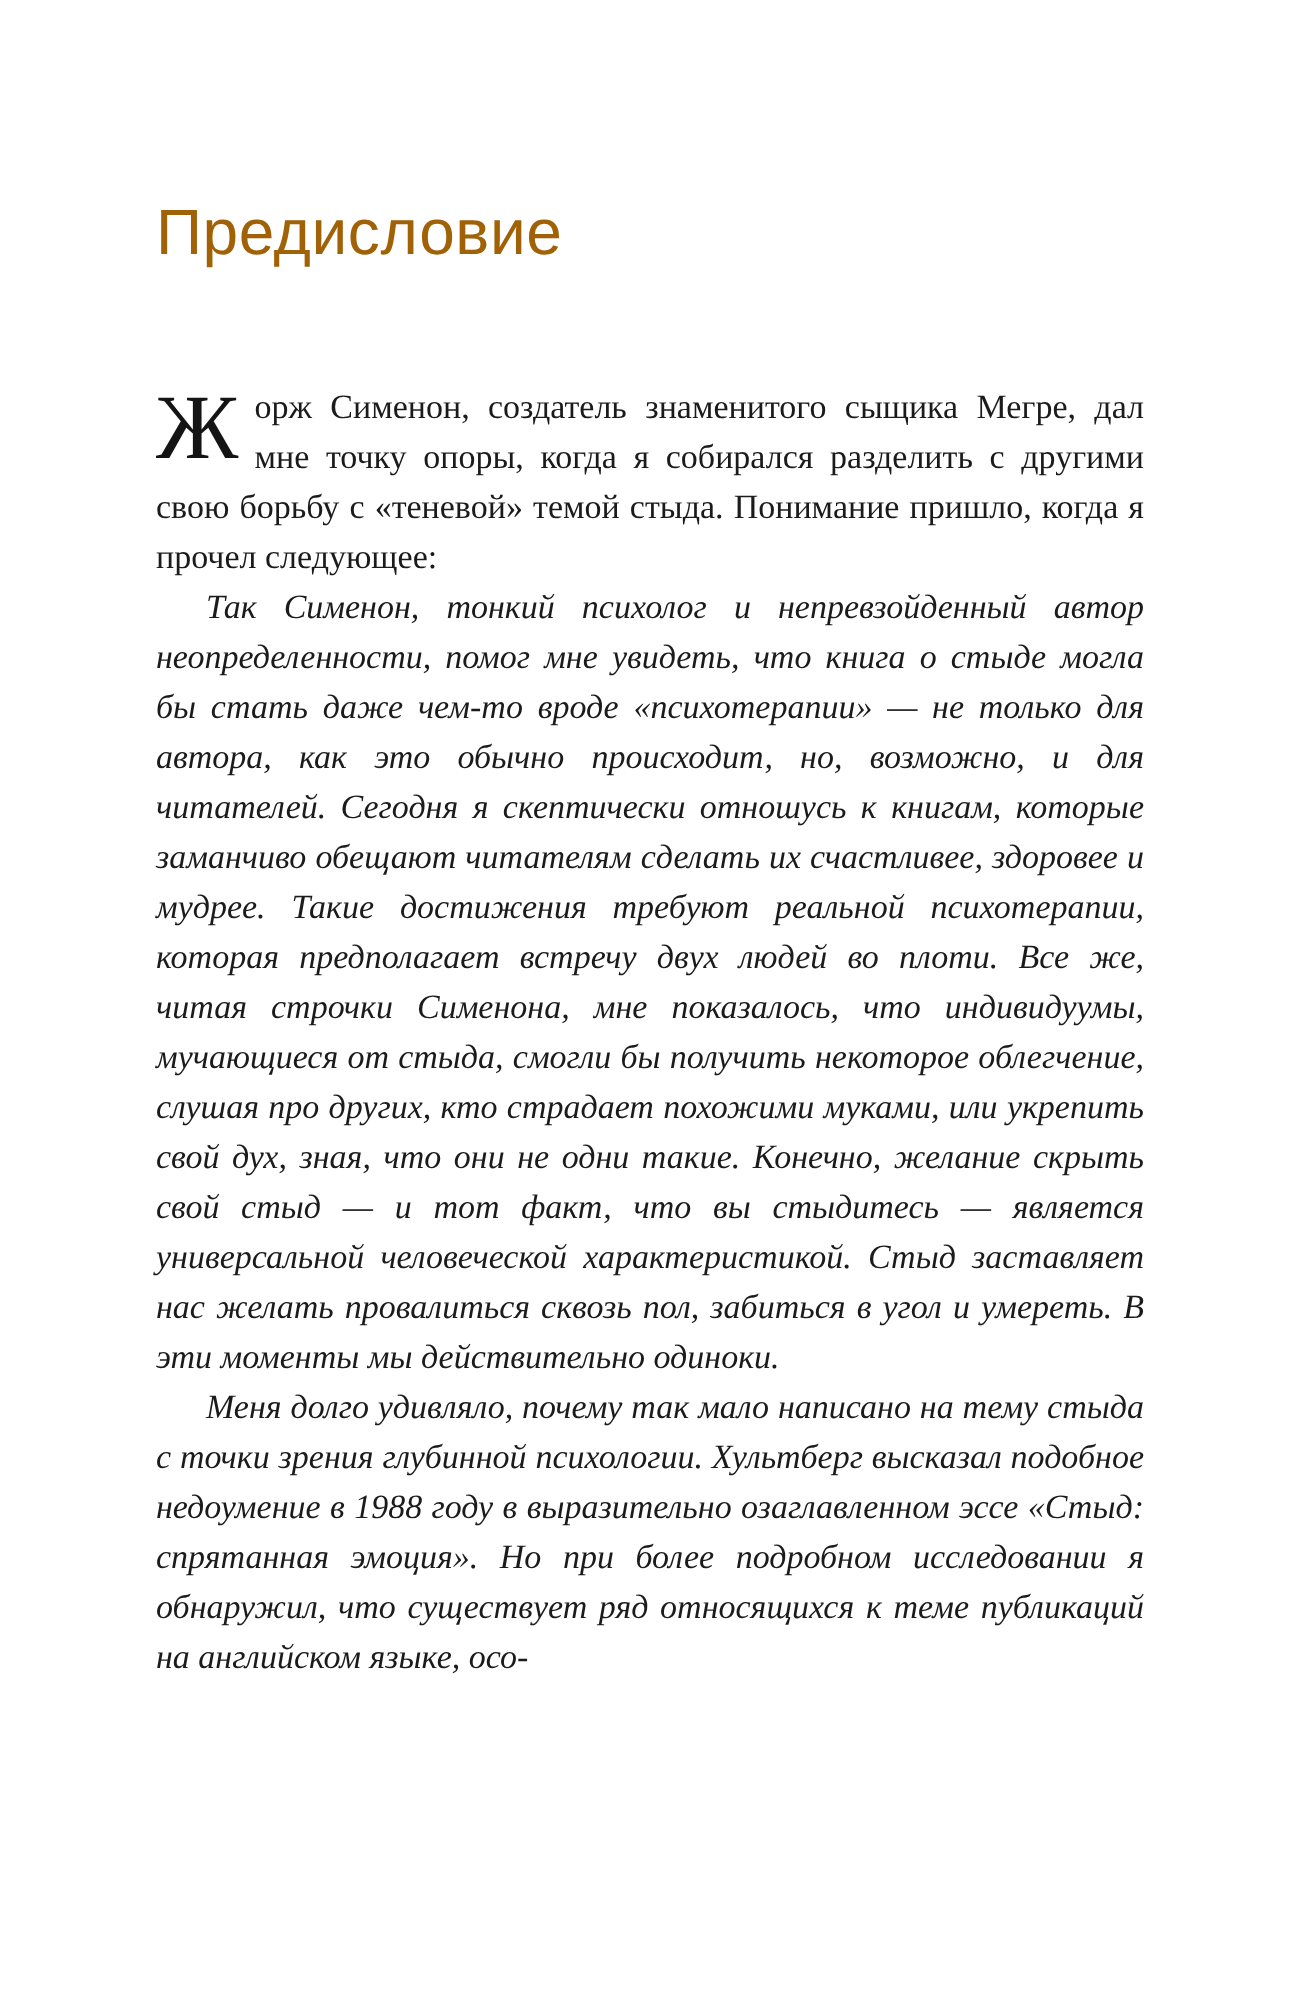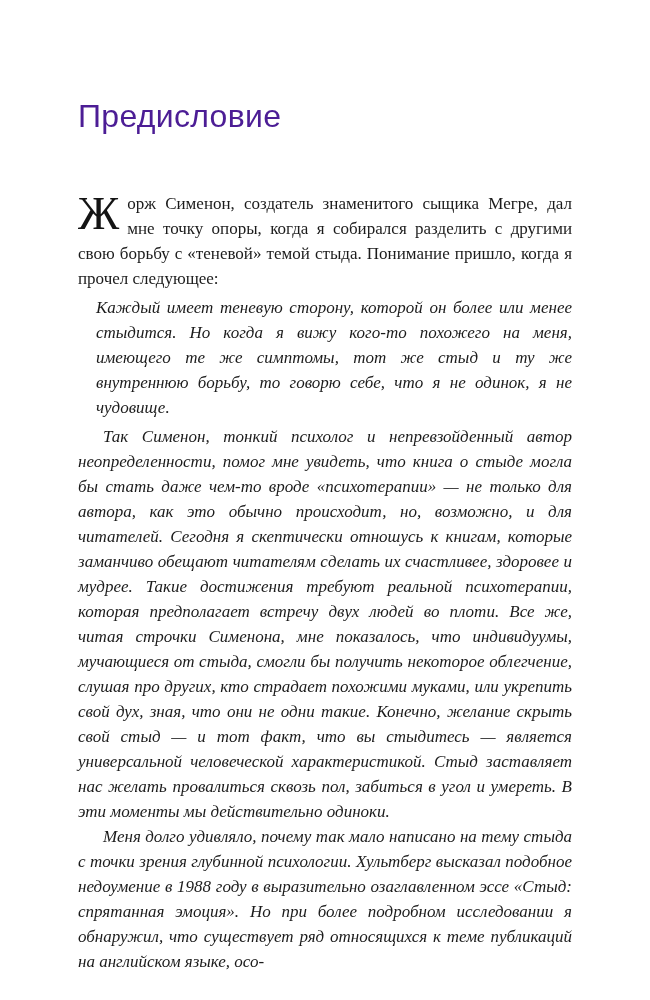--- a/index.html
+++ b/index.html
@@ -20,21 +20,21 @@
     height: 1000px;
     padding: 98px 78px 0 78px;
     overflow: hidden;
     background: #ffffff;
   }
   .chapter-title {
     font-family: "Liberation Sans", sans-serif;
     font-weight: 400;
     font-size: 32px;
     letter-spacing: 0.3px;
-    color: #4c1d95;
+    color: #a16207;
     margin: 0 0 56px 0;
   }
   .body-text p {
     margin: 0;
     font-size: 17px;
     line-height: 25px;
     text-align: justify;
   }
   p.indent {
     text-indent: 25px;
@@ -57,19 +57,18 @@
 </style>
 </head>
 <body>
 
 <div class="page">
   <h1 class="chapter-title">Предисловие</h1>
 
   <div class="body-text">
     <p class="opening"><span class="dropcap">Ж</span><span>орж Сименон, создатель знаменитого сыщика Мегре, дал мне точку опоры, когда я собирался разделить с другими свою борьбу с «теневой» темой стыда. Понимание пришло, когда я прочел следующее:</span></p>
 
-    <div class="quote">Каждый имеет теневую сторону, которой он более или менее стыдится. Но когда я вижу кого-то похожего на меня, имеющего те же симптомы, тот же стыд и ту же внутреннюю борьбу, то говорю себе, что я не одинок, я не чудовище.</div>
 
     <p class="indent">Так Сименон, тонкий психолог и непревзойденный автор неопределенности, помог мне увидеть, что книга о стыде могла бы стать даже чем-то вроде «психотерапии» — не только для автора, как это обычно происходит, но, возможно, и для читателей. Сегодня я скептически отношусь к книгам, которые заманчиво обещают читателям сделать их счастливее, здоровее и мудрее. Такие достижения требуют реальной психотерапии, которая предполагает встречу двух людей во плоти. Все же, читая строчки Сименона, мне показалось, что индивидуумы, мучающиеся от стыда, смогли бы получить некоторое облегчение, слушая про других, кто страдает похожими муками, или укрепить свой дух, зная, что они не одни такие. Конечно, желание скрыть свой стыд — и тот факт, что вы стыдитесь — является универсальной человеческой характеристикой. Стыд заставляет нас желать провалиться сквозь пол, забиться в угол и умереть. В эти моменты мы действительно одиноки.</p>
 
     <p class="indent">Меня долго удивляло, почему так мало написано на тему стыда с точки зрения глубинной психологии. Хультберг высказал подобное недоумение в 1988 году в выразительно озаглавленном эссе «Стыд: спрятанная эмоция». Но при более подробном исследовании я обнаружил, что существует ряд относящихся к теме публикаций на английском языке, осо-</p>
   </div>
 </div>
 
 </body></html>

